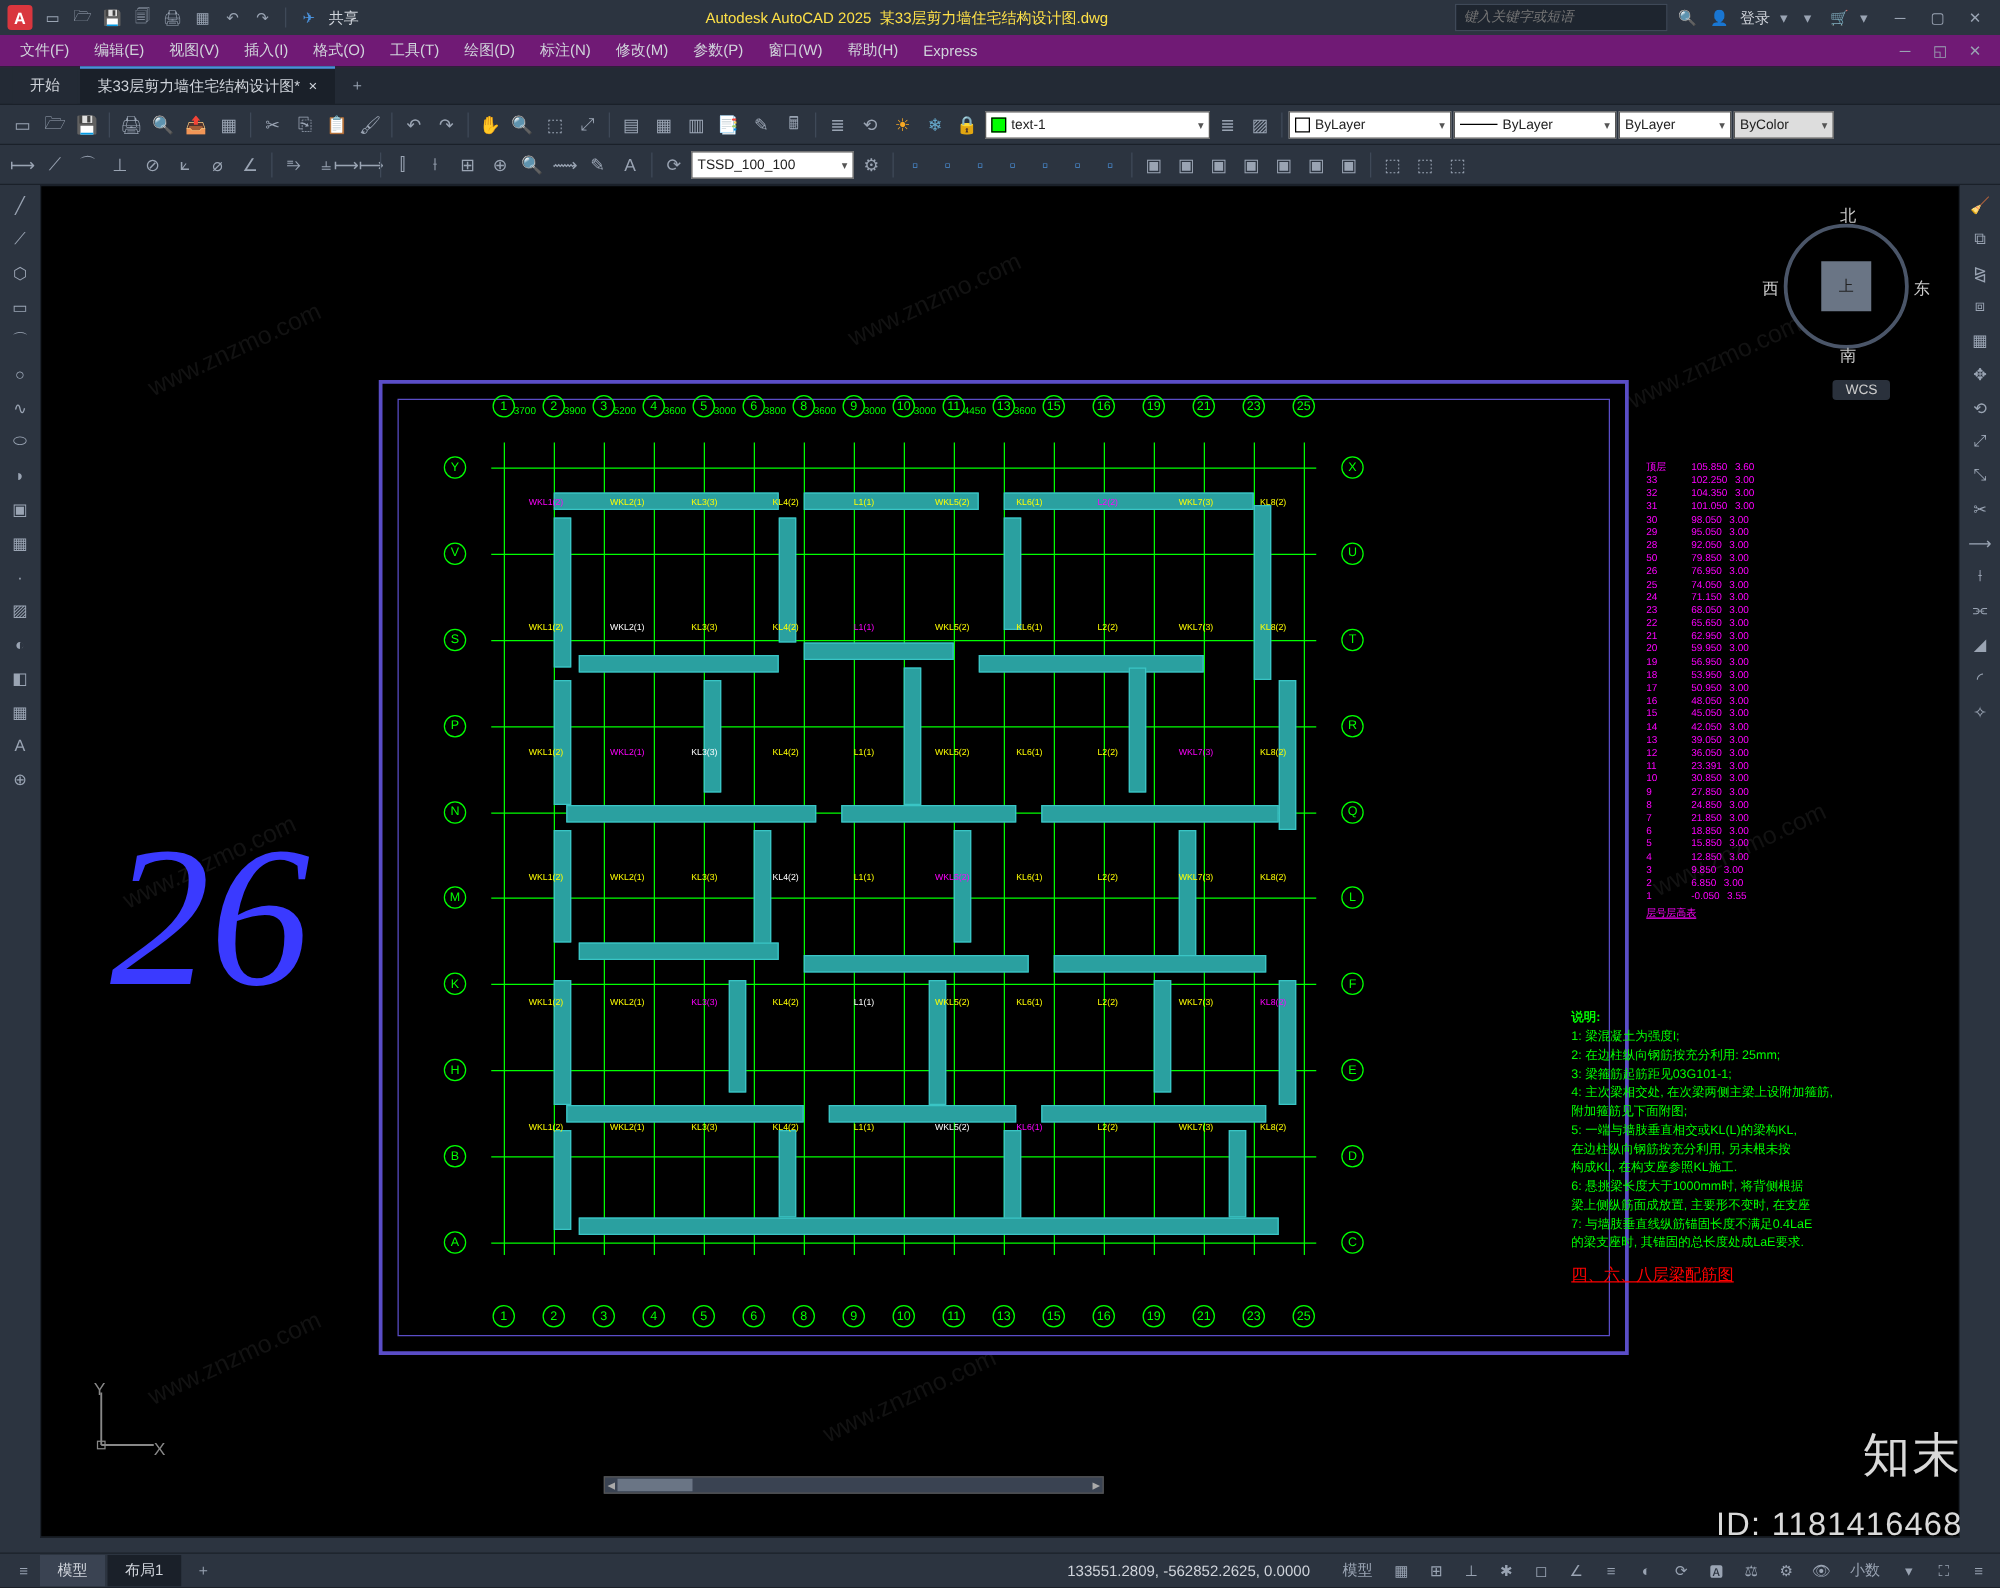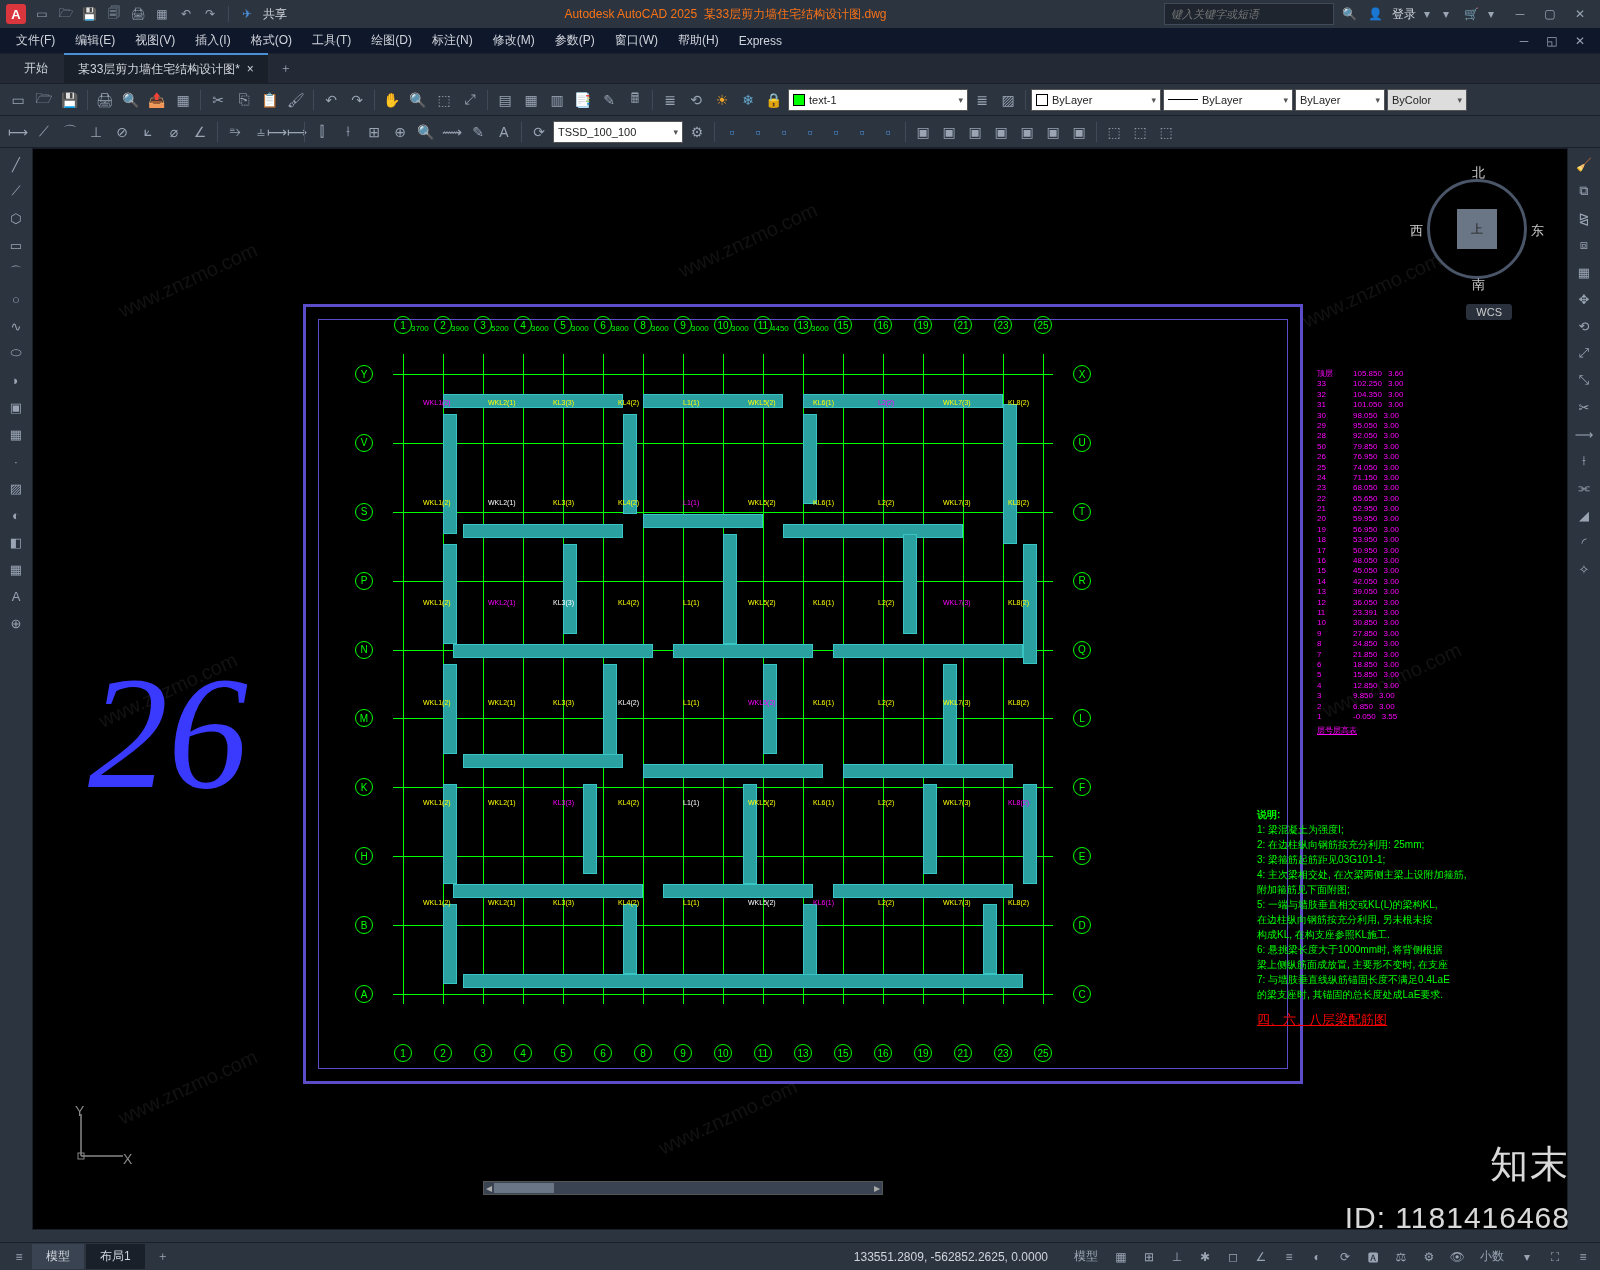--- a/index.html
+++ b/index.html
@@ -25,37 +25,37 @@
     font-size: 13px; margin-right: 6px;
   }
   .qat { display: flex; gap: 4px; align-items: center; }
   .qat-btn {
     width: 20px; height: 20px;
     display: flex; align-items: center; justify-content: center;
     color: #9aa4b3; cursor: pointer;
   }
   .qat-sep { width: 1px; height: 16px; background: #3f4958; margin: 0 4px; }
   .title-center {
-    flex: 1; text-align: center; color: #f97316; font-size: 12px;
+    flex: 1; text-align: center; color: #fde047; font-size: 12px;
   }
   .search-wrap {
     display: flex; align-items: center; gap: 6px;
   }
   .search-box {
     width: 170px; height: 22px; background: #1e252f;
     border: 1px solid #3f4958; color: #6a7585;
     padding: 0 6px; font-size: 11px; font-style: italic;
   }
   .win-btns { display: flex; gap: 2px; margin-left: 12px; }
   .win-btn { width: 28px; height: 22px; display: flex; align-items: center; justify-content: center; color: #9aa4b3; cursor: pointer; }
   .win-close { color: #9aa4b3; }
 
   
   .menubar {
-    height: 26px; background: #0f172a;
+    height: 26px; background: #701a75;
     display: flex; align-items: center; padding: 0 6px;
     border-bottom: 1px solid #1a2029;
   }
   .menu-item { padding: 4px 10px; cursor: pointer; color: #d0d4db; }
 
   
   .doctabs {
     height: 30px; background: #232a35;
     display: flex; align-items: center; padding-left: 10px;
     border-bottom: 1px solid #1a2029;
@@ -271,21 +271,21 @@
   .stat-text { padding: 0 6px; color: #9aa4b3; cursor: pointer; }
 
   
   .watermark-br {
     position: absolute; right: 30px; bottom: 80px;
     color: rgba(255,255,255,0.85); font-size: 38px;
     font-weight: 300; letter-spacing: 2px;
   }
   .watermark-id {
     position: absolute; right: 30px; bottom: 35px;
-    color: rgba(255,255,255,0.85); font-size: 30px;
+    color: rgba(255,255,255,0.85); font-size: 26px;
     letter-spacing: 1px;
   }
   .wm-diag {
     position: absolute; color: rgba(120,120,120,0.15);
     font-size: 20px; transform: rotate(-25deg);
     pointer-events: none;
   }
 </style>
 </head>
 <body>

